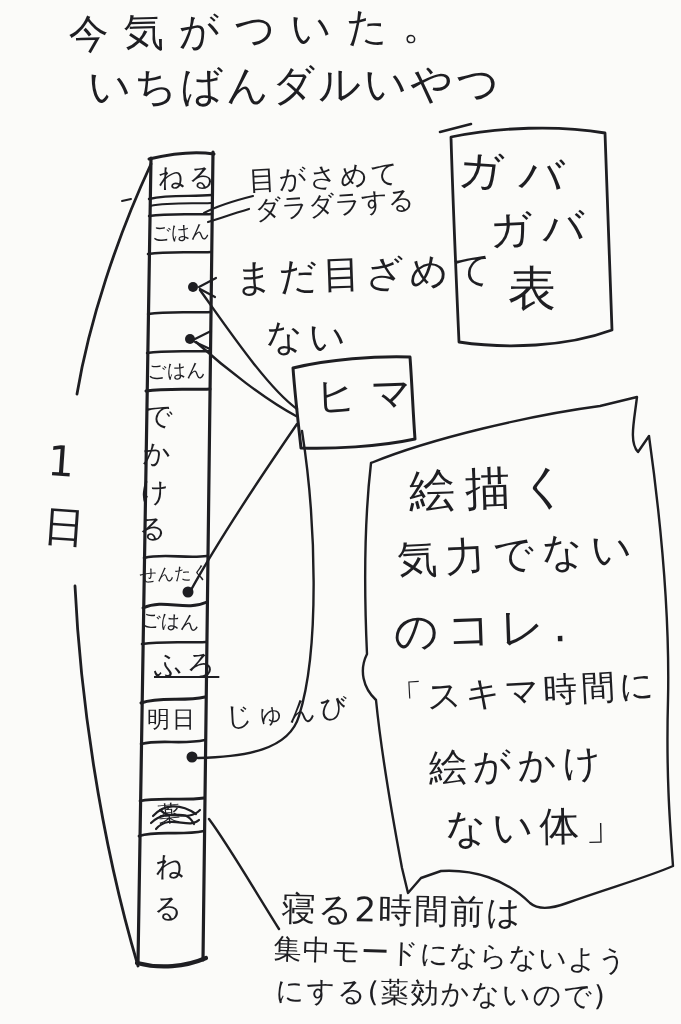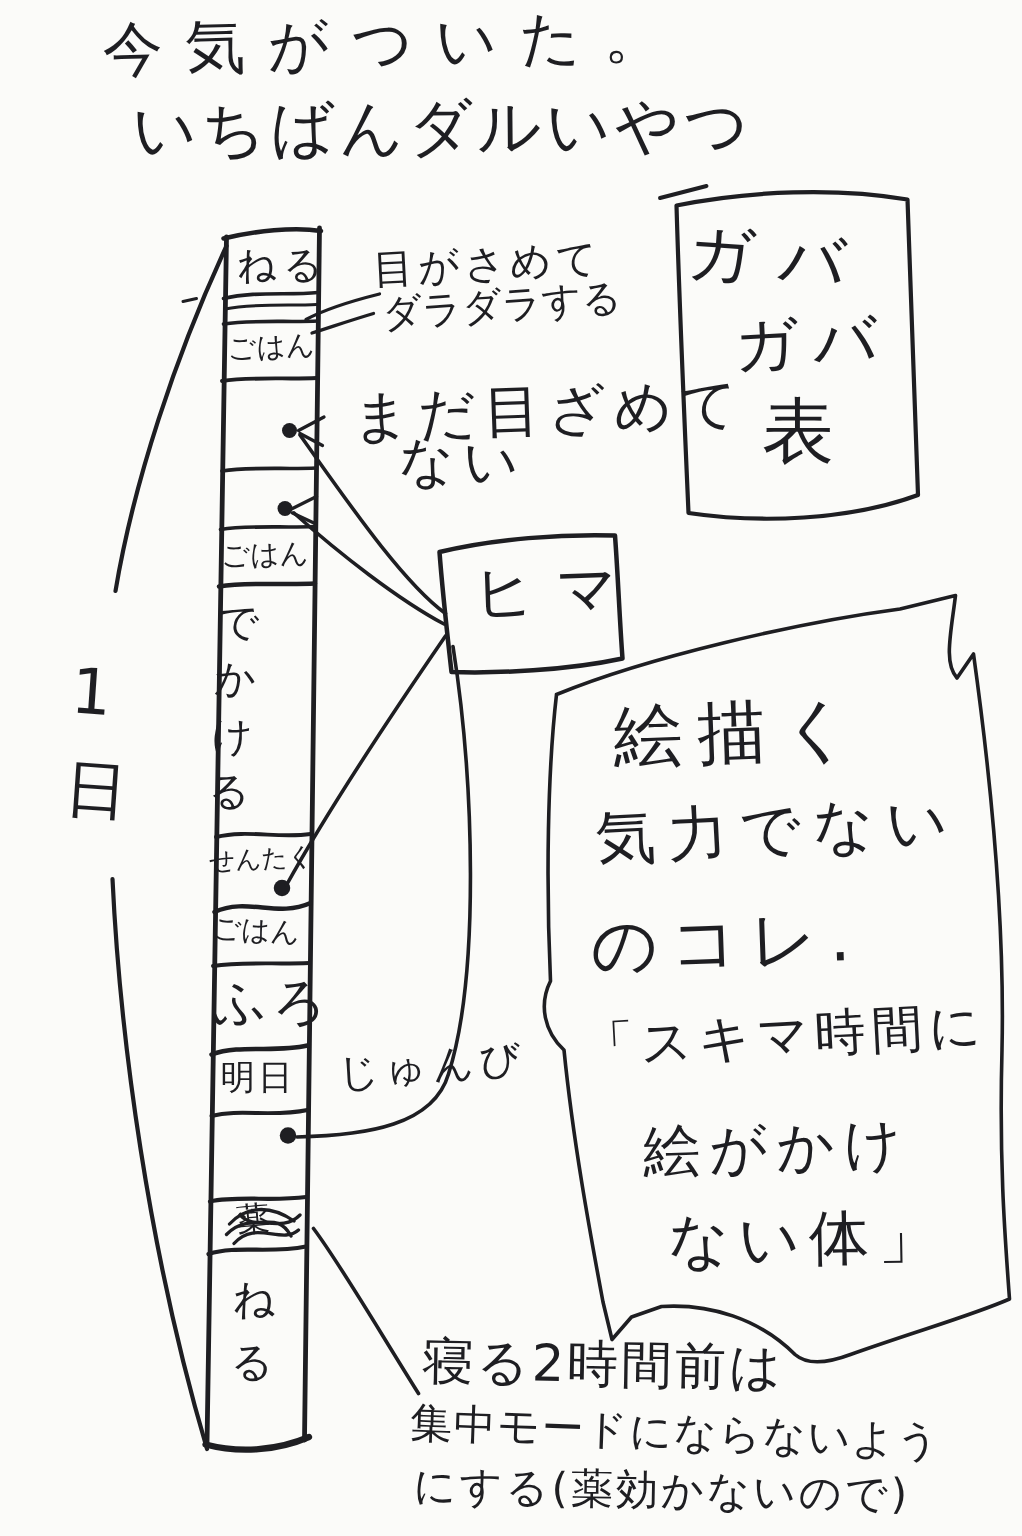--- a/index.html
+++ b/index.html
@@ -97,30 +97,30 @@
   <div class="hw" style="left:88px; top:64px; font-size:42px; letter-spacing:3px; transform:rotate(-0.5deg);">いちばんダルいやつ</div>
 
   <div class="hw vtext" style="left:50px; top:428px; width:1.1em; font-size:42px; line-height:1.55; transform:rotate(4deg);">1日</div>
 
   <div class="hw" style="left:158px; top:163px; font-size:26px; letter-spacing:4px;">ねる</div>
   <div class="hw" style="left:151px; top:223px; font-size:19px; transform:rotate(-3deg);">ごはん</div>
   <div class="hw" style="left:147px; top:361px; font-size:19px; transform:rotate(-2deg);">ごはん</div>
   <div class="hw vtext" style="left:146px; top:396px; width:1.25em; font-size:27px; line-height:1.4; transform:rotate(3deg);">でかける</div>
   <div class="hw" style="left:139px; top:566px; font-size:17px; transform:rotate(-3deg);">せんたく</div>
   <div class="hw" style="left:142px; top:609px; font-size:19px; transform:rotate(3deg);">ごはん</div>
-  <div class="hw" style="left:142px; top:650px; font-size:35px; letter-spacing:4px;">ふろ</div>
+  <div class="hw" style="left:154px; top:650px; font-size:28px; letter-spacing:4px;text-decoration:underline;">ふろ</div>
   <div class="hw" style="left:147px; top:707px; font-size:23px; letter-spacing:2px;text-align:right;">明日</div>
   <div class="hw" style="left:157px; top:803px; font-size:22px; transform:rotate(-5deg);">薬</div>
   <div class="hw vtext" style="left:156px; top:845px; width:1.2em; font-size:28px; line-height:1.5; transform:rotate(2deg);">ねる</div>
 
   <div class="hw" style="left:248px; top:166px; font-size:27px; letter-spacing:3px; transform:rotate(-3deg);">目がさめて</div>
   <div class="hw" style="left:254px; top:196px; font-size:26px; transform:rotate(-4deg);">ダラダラする</div>
 
   <div class="hw" style="left:234px; top:258px; font-size:38px; letter-spacing:5px; transform:rotate(-2deg);">まだ目ざめて</div>
-  <div class="hw" style="left:266px; top:289px; font-size:36px; letter-spacing:6px;">ない</div>
+  <div class="hw" style="left:266px; top:317px; font-size:36px; letter-spacing:6px;">ない</div>
 
   <div class="hw" style="left:315px; top:374px; font-size:40px; letter-spacing:14px; transform:rotate(-2deg);">ヒマ</div>
 
   <div class="hw" style="left:224px; top:702px; font-size:27px; letter-spacing:4px; transform:rotate(-5deg);">じゅんび</div>
 
   <div class="hw" style="left:460px; top:145px; font-size:44px; letter-spacing:16px; transform:rotate(4deg);">ガバ</div>
   <div class="hw" style="left:488px; top:208px; font-size:42px; letter-spacing:10px; transform:rotate(-3deg);">ガバ</div>
   <div class="hw" style="left:508px; top:262px; font-size:48px;">表</div>
 
   <div class="hw" style="left:408px; top:466px; font-size:46px; letter-spacing:10px; transform:rotate(-2deg);">絵描く</div>

